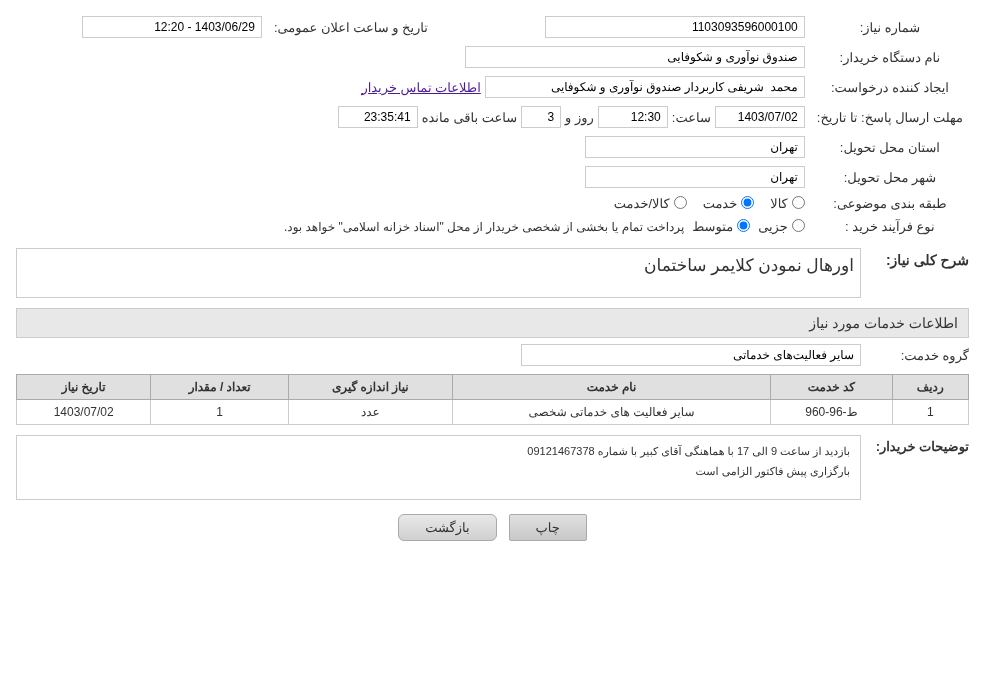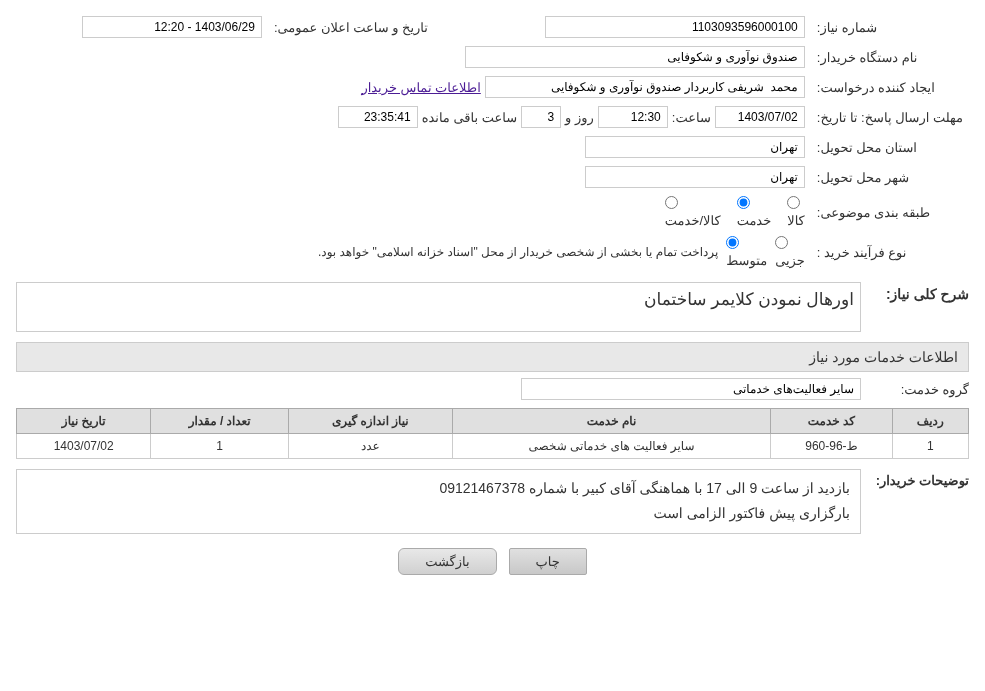--- a/index.html
+++ b/index.html
@@ -31,21 +31,21 @@
       width: 100%;
       border-collapse: collapse;
       margin-bottom: 10px;
     }
     .info-table td {
       padding: 4px 6px;
       vertical-align: middle;
     }
     .label-cell {
       color: #333;
-      text-align: left;
+      text-align: center;
       white-space: nowrap;
       font-weight: normal;
       width: 130px;
     }
     .value-cell {
       text-align: right;
     }
     .input-field {
       border: 1px solid #ccc;
       background: #fff;
@@ -67,24 +67,23 @@
       margin: 10px 0 6px 0;
     }
     .radio-group {
       display: flex;
       align-items: center;
       gap: 16px;
       direction: rtl;
     }
     .radio-label {
       display: flex;
-      align-items: flex-end;
+      align-items: flex-start;
       gap: 4px;
       cursor: pointer;
-      flex-direction: column;
     }
     .process-text {
       color: #333;
       font-size: 12px;
     }
     .sharh-box {
       border: 1px solid #ccc;
       padding: 6px;
       min-height: 50px;
       direction: rtl;
@@ -113,21 +112,21 @@
       font-size: 12px;
     }
     .services-table tr:nth-child(even) { background: #f9f9f9; }
     .tawzih-box {
       border: 1px solid #ccc;
       padding: 6px 10px;
       min-height: 65px;
       direction: rtl;
       text-align: right;
       background: #fff;
-      font-size: 14px;
+      font-size: 11px;
       color: #333;
       width: 100%;
       line-height: 1.8;
     }
     .footer-buttons {
       display: flex;
       justify-content: center;
       gap: 12px;
       margin: 14px 0;
     }

